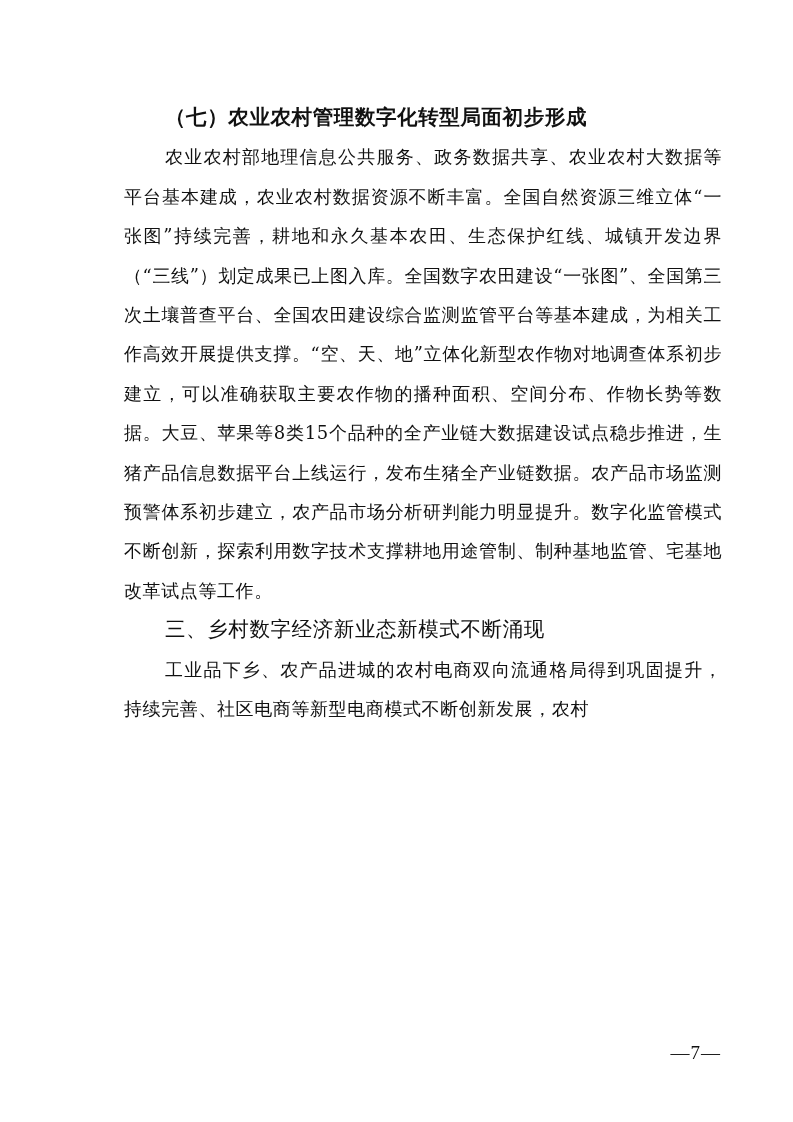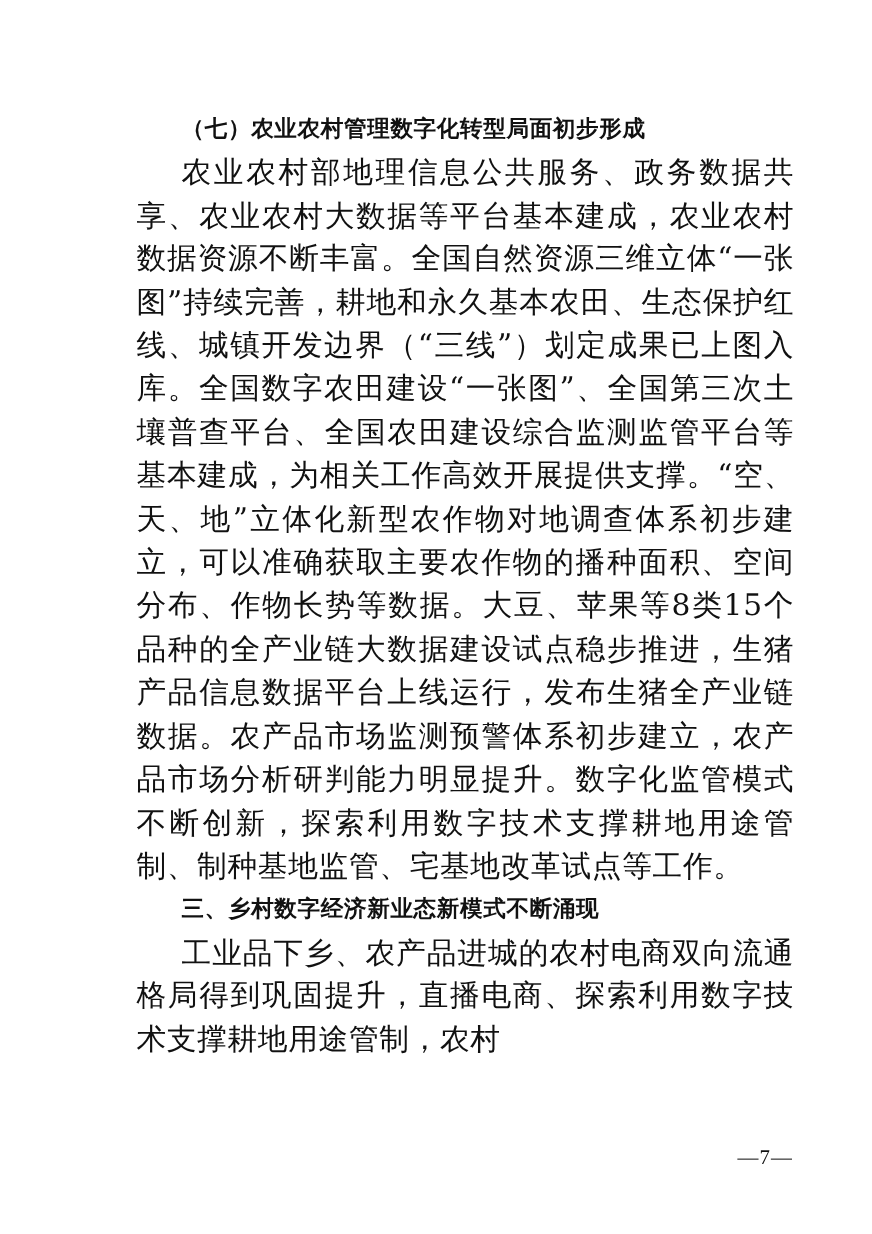--- a/index.html
+++ b/index.html
@@ -7,42 +7,42 @@
     .page {
       position: absolute; left: 0; top: 0; width: 793px; height: 1122px;
       background: #ffffff; color: #111111;
       font-family: "DejaVu Serif", "Liberation Serif", serif;
       margin-left: 26px;
     }
     .content {
       position: absolute; left: 98px; top: 98px; width: 598px;
     }
     .para {
-      font-size: 27px; line-height: 39.4px; margin: 0;
+      font-size: 18px; line-height: 39.4px; margin: 0;
       text-indent: 41px; text-align: justify; letter-spacing: 0.6px;
     }
     .h-sub {
       font-size: 20.5px; line-height: 39.4px; margin: 0;
       text-indent: 41px; font-weight: bold; letter-spacing: 0.6px;
       font-family: "DejaVu Serif", serif;
     }
     .h-main {
       font-size: 20.5px; line-height: 39.4px; margin: 0;
-      text-indent: 41px; font-weight: bold; letter-spacing: 0.6px;
+      text-indent: 41px; font-weight: normal; letter-spacing: 0.6px;
       font-family: "DejaVu Sans", "Liberation Sans", sans-serif;
     }
     .page-number {
       position: absolute; top: 1042px; right: 98px;
       font-size: 19px; font-family: "Liberation Serif", serif; letter-spacing: 1px;
     }
   </style>
 </head>
 <body>
 
 <div class="page">
   <div class="content">
     <p class="h-sub">（七）农业农村管理数字化转型局面初步形成</p>
     <p class="para">农业农村部地理信息公共服务、政务数据共享、农业农村大数据等平台基本建成，农业农村数据资源不断丰富。全国自然资源三维立体“一张图”持续完善，耕地和永久基本农田、生态保护红线、城镇开发边界（“三线”）划定成果已上图入库。全国数字农田建设“一张图”、全国第三次土壤普查平台、全国农田建设综合监测监管平台等基本建成，为相关工作高效开展提供支撑。“空、天、地”立体化新型农作物对地调查体系初步建立，可以准确获取主要农作物的播种面积、空间分布、作物长势等数据。大豆、苹果等8类15个品种的全产业链大数据建设试点稳步推进，生猪产品信息数据平台上线运行，发布生猪全产业链数据。农产品市场监测预警体系初步建立，农产品市场分析研判能力明显提升。数字化监管模式不断创新，探索利用数字技术支撑耕地用途管制、制种基地监管、宅基地改革试点等工作。</p>
     <p class="h-main">三、乡村数字经济新业态新模式不断涌现</p>
-    <p class="para">工业品下乡、农产品进城的农村电商双向流通格局得到巩固提升，直播电商、探索利用数字技术支撑耕地用途管制，农村</p>
+    <p class="para">工业品下乡、农产品进城的农村电商双向流通格局得到巩固提升，持续完善、社区电商等新型电商模式不断创新发展，农村</p>
   </div>
   <div class="page-number">—7—</div>
 </div>
 
 </body></html>

